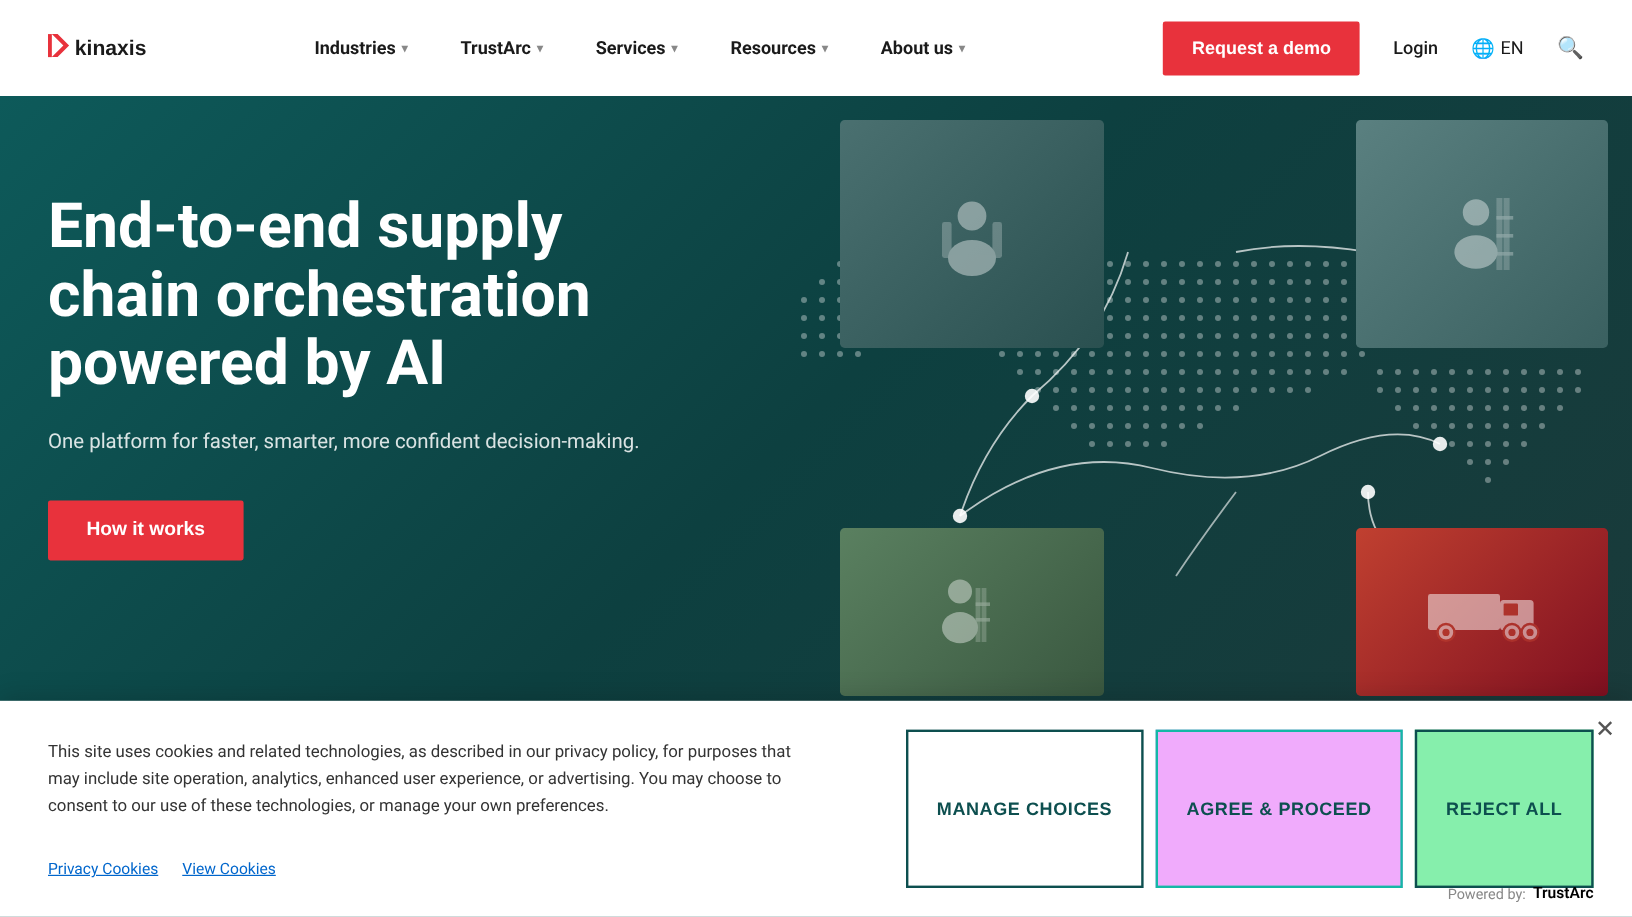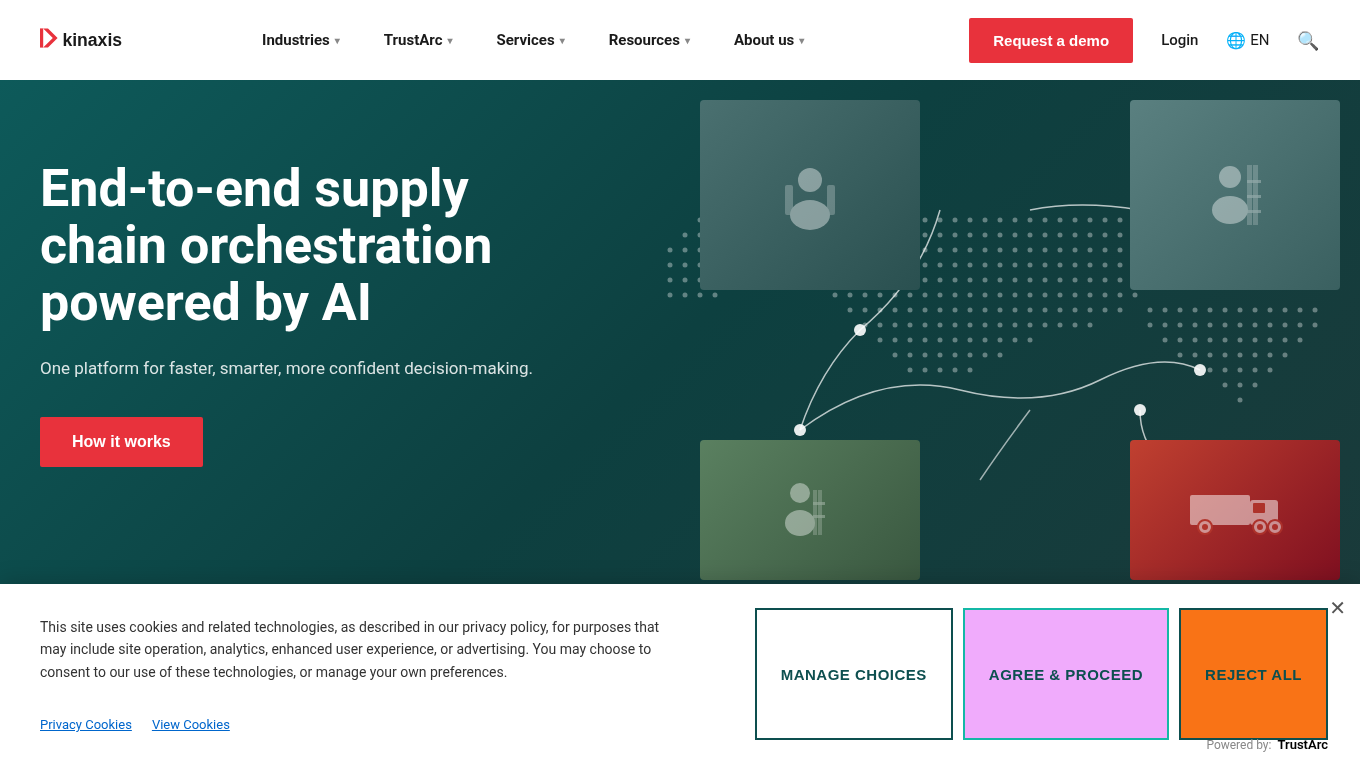--- a/index.html
+++ b/index.html
@@ -210,21 +210,21 @@
       text-align: center;
       white-space: nowrap;
     }
     .cookie-btn-agree {
       border: 2px solid #14b8a6;
       background: #f0abfc;
       color: #0d4f4f;
     }
     .cookie-btn-reject {
       border: 2px solid #0d4f4f;
-      background: #f97316;
+      background: #86efac;
       color: #0d4f4f;
     }
     .cookie-close {
       position: absolute;
       top: 14px;
       right: 14px;
       background: none;
       border: none;
       font-size: 20px;
       cursor: pointer;

